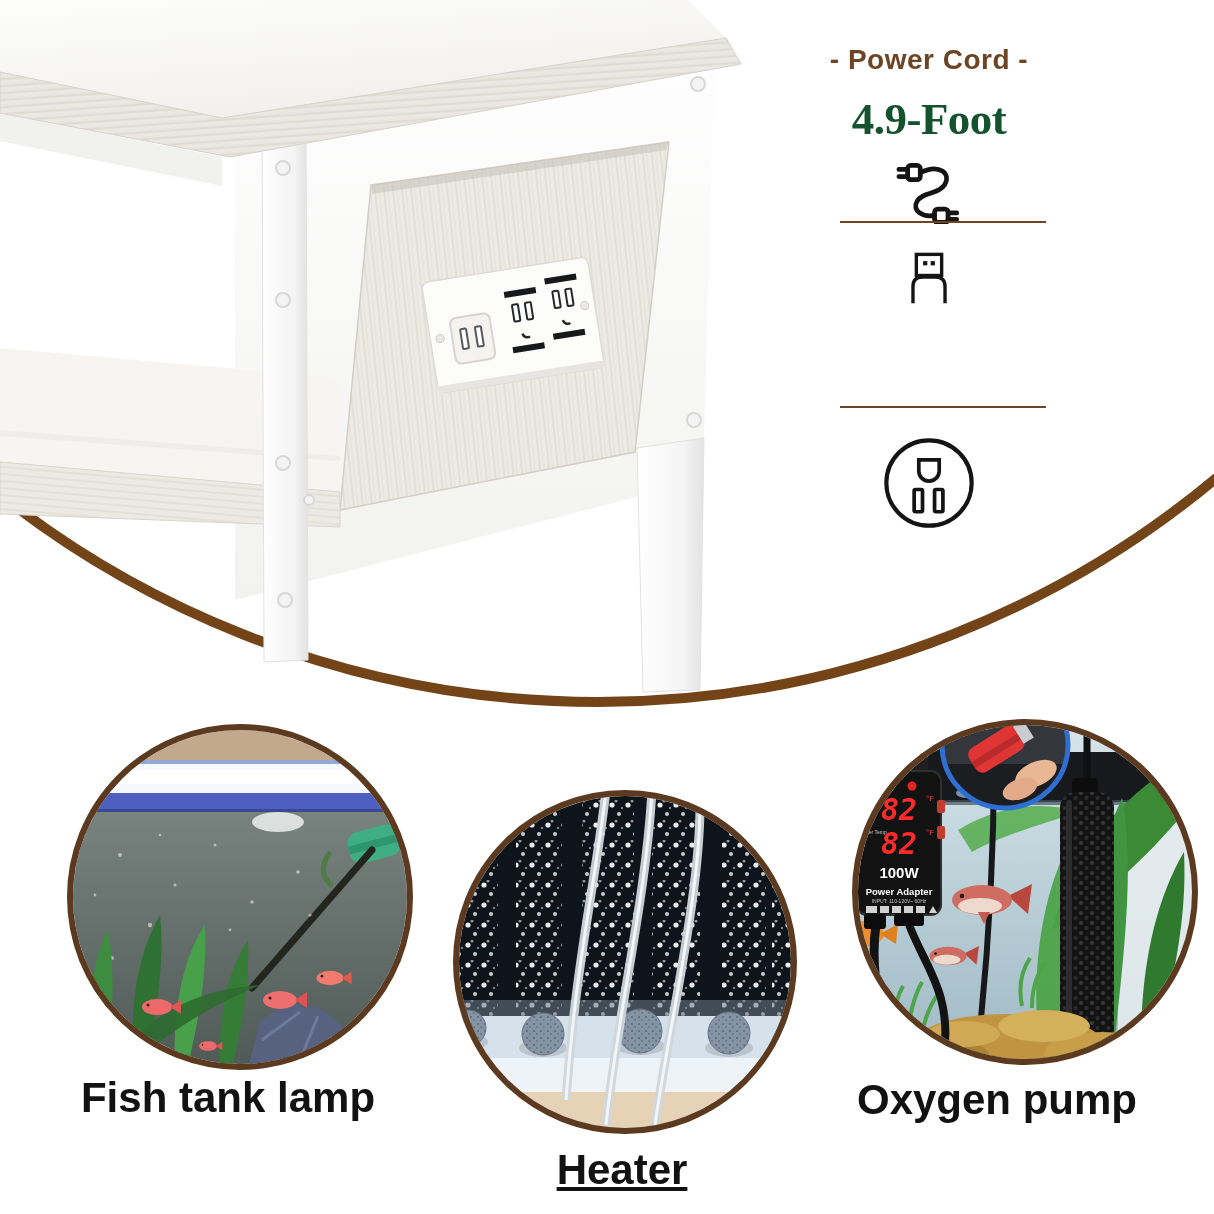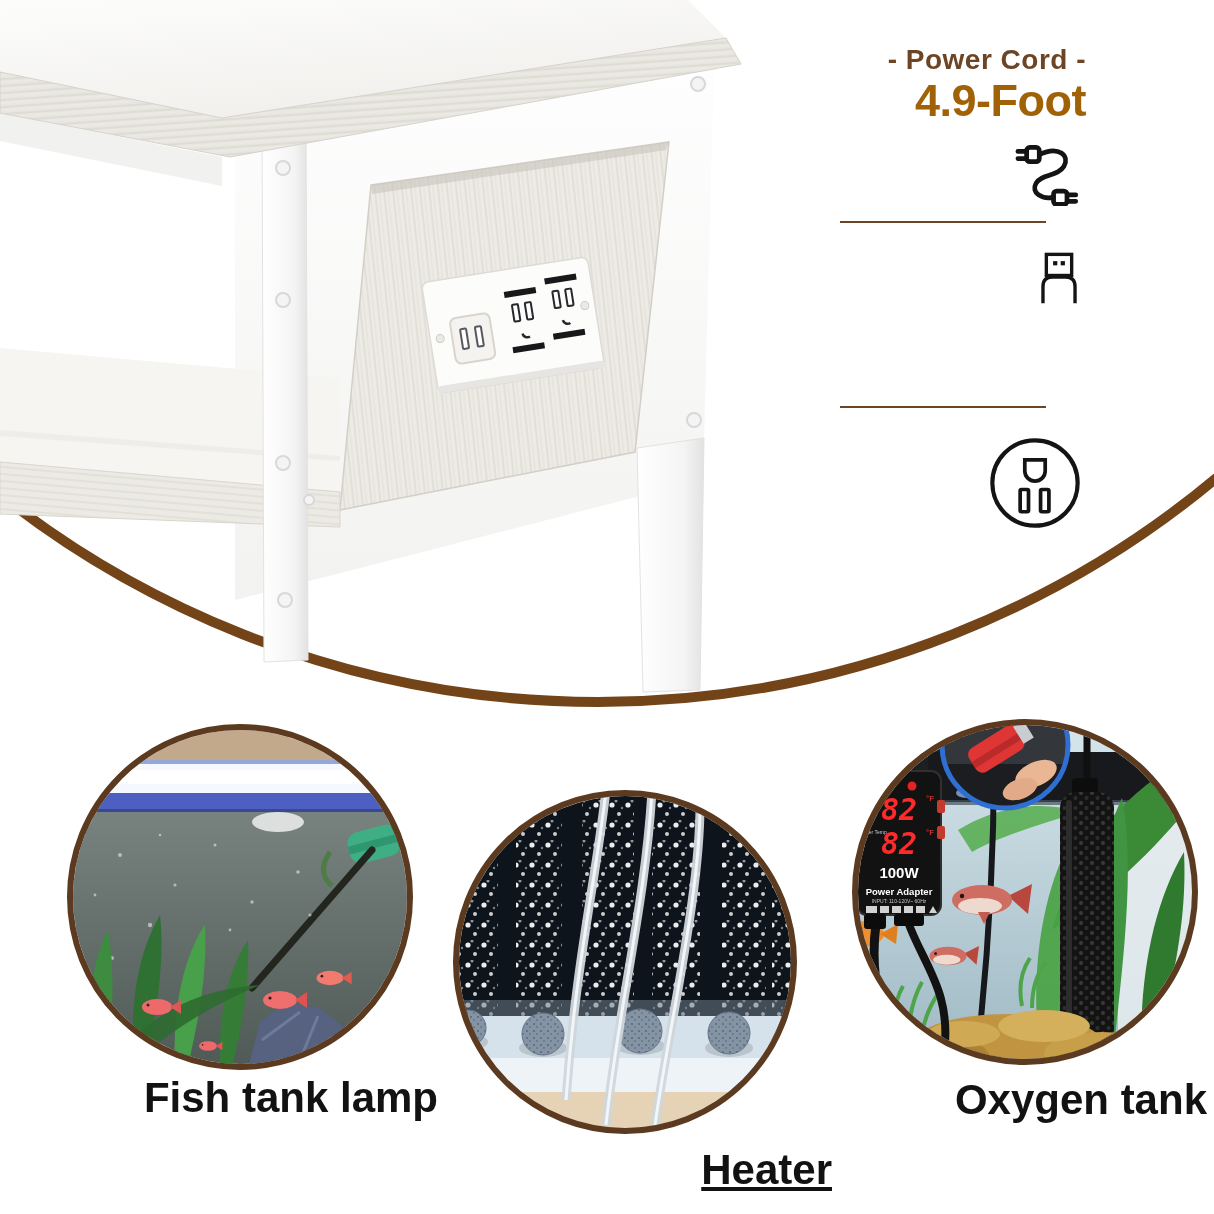--- a/index.html
+++ b/index.html
@@ -2,28 +2,28 @@
 <html><head>
 <meta charset="utf-8">
 <style>
   html,body{margin:0;padding:0;background:#ffffff;}
   .canvas{
     position:relative;width:1214px;height:1214px;background:#ffffff;
     font-family:"Liberation Sans",sans-serif;overflow:hidden;
   }
   .scene{position:absolute;left:0;top:0;width:1214px;height:1214px;}
   
-  .spec-section{position:absolute;left:860px;width:226px;text-align:right;}
+  .spec-section{position:absolute;left:816px;width:226px;text-align:center;}
   .spec-title{font-size:28px;font-weight:700;color:#6d4524;line-height:32px;letter-spacing:.5px;}
-  .spec-value{font-size:45px;font-weight:700;color:#a16207;line-height:50px;margin-top:0;letter-spacing:-.5px;}
+  .spec-value{font-size:45px;font-weight:700;color:#14532d;line-height:50px;margin-top:18px;letter-spacing:-.5px;font-family:Liberation Serif, serif;}
   .spec-icon{margin-top:12px;}
   .divider{position:absolute;left:840px;width:206px;height:2px;background:#6d4524;}
   
   .feature-label{
-    position:absolute;width:420px;text-align:right;
+    position:absolute;width:420px;text-align:center;
     font-size:42px;font-weight:700;color:#121212;letter-spacing:0;
   }
   .seg{font-family:"DejaVu Sans Mono",monospace;font-weight:bold;font-style:italic;fill:#ff2a2a;}
   .adapter-small{font-family:"Liberation Sans",sans-serif;fill:#ffffff;font-weight:bold;}
   .adapter-tiny{font-family:"Liberation Sans",sans-serif;fill:#c9c9c9;}
 </style>
 </head>
 <body>
 
 <div class="canvas">
@@ -412,15 +412,15 @@
           <path d="M44,30 h22 v12 a11,11 0 0 1 -22,0 z" stroke-width="4"></path>
           <rect x="39" y="62" width="9" height="24" rx="1.5" stroke-width="4"></rect>
           <rect x="61" y="62" width="9" height="24" rx="1.5" stroke-width="4"></rect>
         </svg>
       </div>
     </div>
   </div>
 
   <div class="feature-label" style="left:18px;top:1074px;">Fish tank lamp</div>
   <div class="feature-label" style="left:412px;top:1146px;text-decoration:underline;">Heater</div>
-  <div class="feature-label" style="left:787px;top:1076px;">Oxygen tank</div>
+  <div class="feature-label" style="left:787px;top:1076px;">Oxygen pump</div>
 
 </div>
 
 </body></html>

